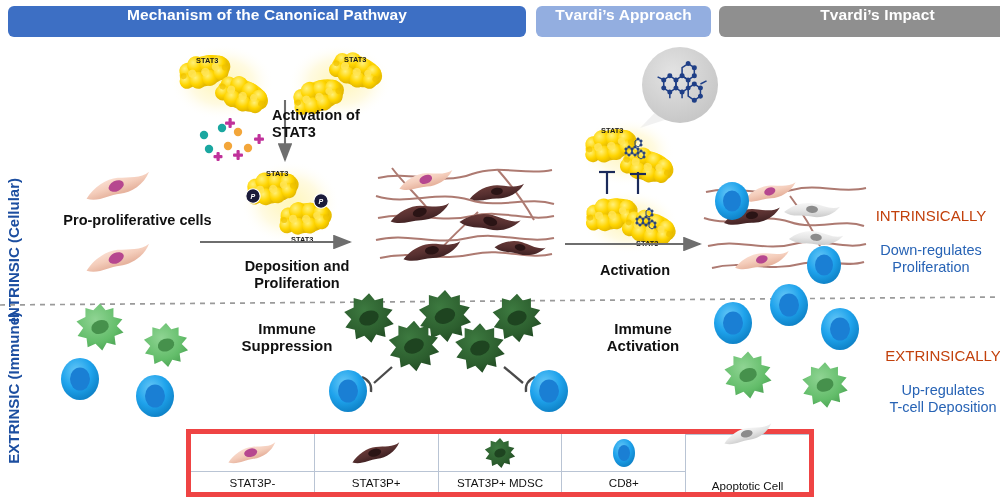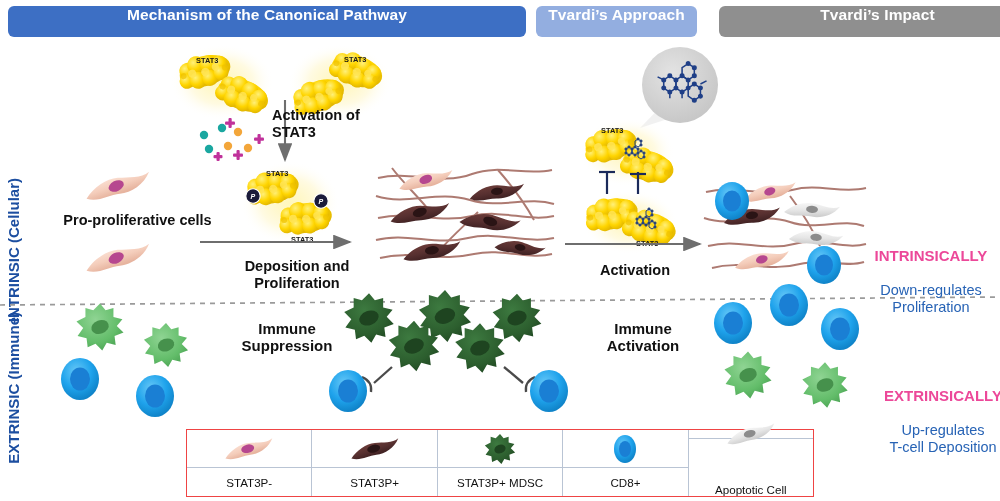--- a/index.html
+++ b/index.html
@@ -5,21 +5,21 @@
   * { box-sizing: border-box; }
   html, body { margin:0; padding:0; background:#ffffff; }
   body { width:1000px; height:501px; position:relative; overflow:hidden;
          font-family:"Liberation Sans", sans-serif; }
 
   
   .hdr { position:absolute; top:6px; height:31px; border-radius:6px;
          display:flex; align-items:flex-start; justify-content:center;
          color:#ffffff; font-weight:bold; font-size:15.5px; letter-spacing:.1px; }
   #hdr-canonical { left:8px;   width:518px; background:#3d6fc4; }
-  #hdr-approach  { left:536px; width:161px; background:#93aee0; }
+  #hdr-approach  { left:536px; width:175px; background:#93aee0; }
   #hdr-impact    { left:719px; width:317px; background:#8f8f8f; }
 
   
   .axis-lbl { position:absolute; color:#1c4ea0; font-weight:bold;
               writing-mode:vertical-rl; transform:rotate(180deg);
               text-align:center; line-height:1.12; font-size:15px; white-space:nowrap; }
   #axis-intrinsic { left:6px;  top:178px; }
   #axis-extrinsic { left:6px;  top:312px; }
   .axis-lbl .sub { font-weight:bold; }
 
@@ -37,27 +37,27 @@
   #cap-proprolif { left:55px;  top:212px; width:165px; font-size:14.5px; }
   #cap-activation{ left:272px; top:107px; width:120px; font-size:14.5px; text-align:left;}
   #cap-deposition{ left:212px; top:258px; width:170px; font-size:14.5px; }
   #cap-degradation{left:570px; top:262px; width:130px; font-size:14.5px; }
   #cap-immsupp   { left:222px; top:320px; width:130px; font-size:15px; }
   #cap-immact    { left:578px; top:320px; width:130px; font-size:15px; }
 
   
   .concl { position:absolute; color:#2763b5; text-align:center; line-height:1.18;
            font-size:14.5px; white-space:pre-line; }
-  .concl .bold { font-weight:bold; color:#ec4899; font-size:15px;margin-top:40px; }
+  .concl .bold { font-weight:normal; color:#c2410c; font-size:15px; }
   #concl-intrinsic { left:865px; top:190px; width:132px; }
   #concl-extrinsic { left:877px; top:330px; width:132px; }
 
   
   #legend { position:absolute; left:186px; top:429px; width:628px; height:68px;
-            border:1px solid #ef4444; display:flex; background:#fff; }
+            border:5px solid #ef4444; display:flex; background:#fff; }
   .lg-cell { flex:1 1 0; border-right:1px solid #b9c4d4; display:flex;
              flex-direction:column; }
   .lg-cell:last-child { border-right:none;gap:44px; }
   .lg-icon { height:38px; border-bottom:1px solid #b9c4d4; position:relative; }
   .lg-icon svg { position:absolute; left:50%; top:50%; transform:translate(-50%,-50%); }
   .lg-txt { flex:1; display:flex; align-items:center; justify-content:center;
             font-size:11.6px; color:#111; white-space:nowrap; }
 
   
   .s3lbl { font-family:"Liberation Sans", sans-serif; font-size:7.4px;

